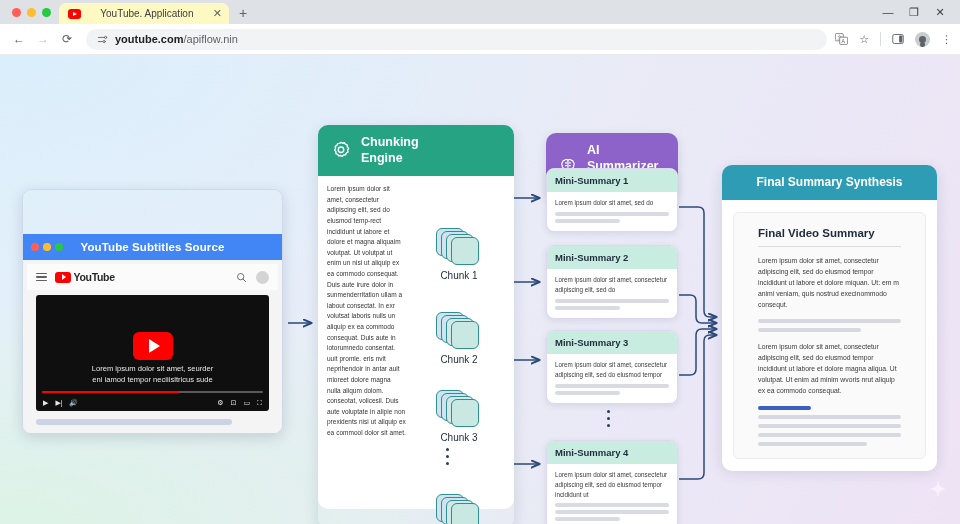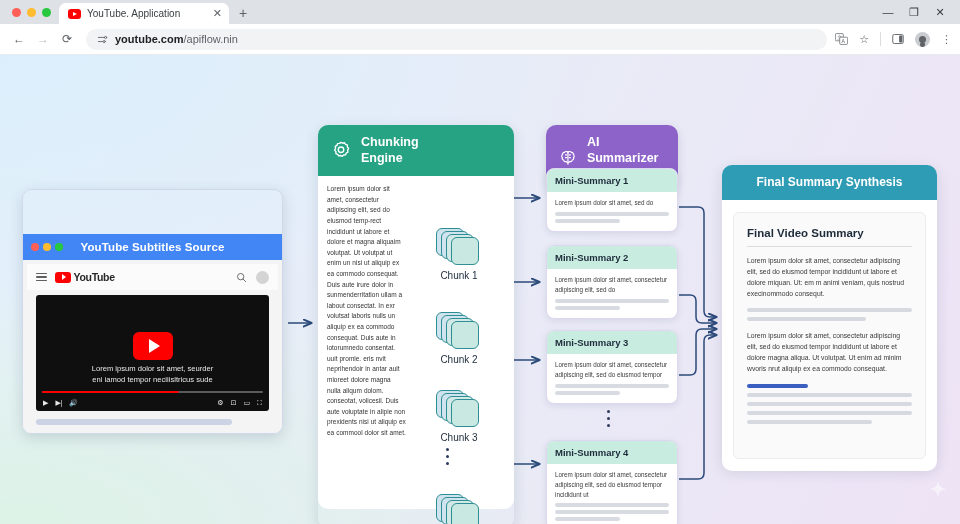--- a/index.html
+++ b/index.html
@@ -15,23 +15,23 @@
   .tabstrip {
     height: 24px; background: #dee1e6; display: flex; align-items: flex-end;
     padding-left: 8px; position: relative;
   }
   .traffic { display: flex; gap: 6px; align-items: center; height: 24px; padding: 0 8px 0 4px; }
   .dot { width: 9px; height: 9px; border-radius: 50%; }
   .dot.red { background: #ff5f57; }
   .dot.yellow { background: #febc2e; }
   .dot.green { background: #28c840; }
   .tab {
-    height: 21px; background: #ffffff; border-radius: 7px 7px 0 0;
+    height: 21px; background: #fef9c3; border-radius: 7px 7px 0 0;
     display: flex; align-items: center; gap: 6px; padding: 0 7px 0 9px;
-    min-width: 170px; font-size: 10px; color: #3c4043;
+    min-width: 170px; font-size: 10px; color: #3c4043; text-align: center;
   }
   .yt-favicon {
     width: 13px; height: 10px; background: #ff0000; border-radius: 3px;
     display: flex; align-items: center; justify-content: center; flex: none;
   }
   .yt-favicon::after {
     content: ""; border-left: 4px solid #fff; border-top: 2.5px solid transparent;
     border-bottom: 2.5px solid transparent; margin-left: 1px;
   }
   .tab-title { flex: 1; white-space: nowrap; overflow: hidden; text-overflow: ellipsis; }
@@ -175,21 +175,21 @@
   }
   .stack i:nth-child(1) { left: 0; top: 0; background: #cfe4ef; }
   .stack i:nth-child(2) { left: 5px; top: 3px; background: #cfe4ef; }
   .stack i:nth-child(3) { left: 10px; top: 6px; background: #d3e9e7; }
   .stack i:nth-child(4) { left: 15px; top: 9px; background: #c9e8e2; }
   .chunk-label { font-size: 10px; color: #1d2b3a; margin-top: 2px; }
   .vdots { position: absolute; left: 36px; display: flex; flex-direction: column; gap: 4px; }
   .vdots b { width: 3px; height: 3px; border-radius: 50%; background: #2b3a5c; display: block; }
 
   
-  #ai-head-panel { left: 546px; top: 70px; width: 132px; box-shadow: 0 3px 10px rgba(40,60,90,.15); }
+  #ai-head-panel { left: 546px; top: 78px; width: 132px; box-shadow: 0 3px 10px rgba(40,60,90,.15); }
   #ai-head-panel .panel-head { background: #8e63c9; border-radius: 10px; }
   .mini {
     position: absolute; left: 546px; width: 132px;
     background: #fff; border-radius: 8px; overflow: hidden;
     border: 1px solid #ded7ef; box-shadow: 0 2px 7px rgba(40,60,90,.11);
   }
   .mini-head {
     background: #c9ece1; padding: 6px 8px; font-size: 9.5px;
     font-weight: 700; color: #1d2b3a;
   }
@@ -199,21 +199,21 @@
 
   
   #final-panel {
     left: 722px; top: 110px; width: 215px; height: 303px;
     box-shadow: 0 4px 14px rgba(40,60,90,.15);
   }
   #final-panel .panel-head { background: #2f9cb5; justify-content: center; font-size: 12px; }
   #final-panel .panel-body { height: 271px; padding: 12px 11px; }
   #final-card {
     height: 100%; background: #fafafa; border: 1px solid #ececec;
-    border-radius: 6px; padding: 14px 13px;
+    border-radius: 6px; padding: 14px 24px;
   }
   #final-card h3 { font-size: 11.5px; color: #1d2b3a; font-weight: 700; }
   #final-card hr { border: none; height: 1px; background: #dcdcdc; margin: 7px 0 8px 0; }
   #final-card p { font-size: 6.8px; line-height: 1.62; color: #3a3a3a; }
   #final-card .bar { background: #d6d9e0; height: 4px; border-radius: 3px; margin-top: 5px; }
   #final-card .bar.accent { background: #3b5fc0; width: 37%; }
 
   svg.wires { position: absolute; left: 0; top: 0; width: 960px; height: 469px; pointer-events: none; }
 </style>
 </head>

